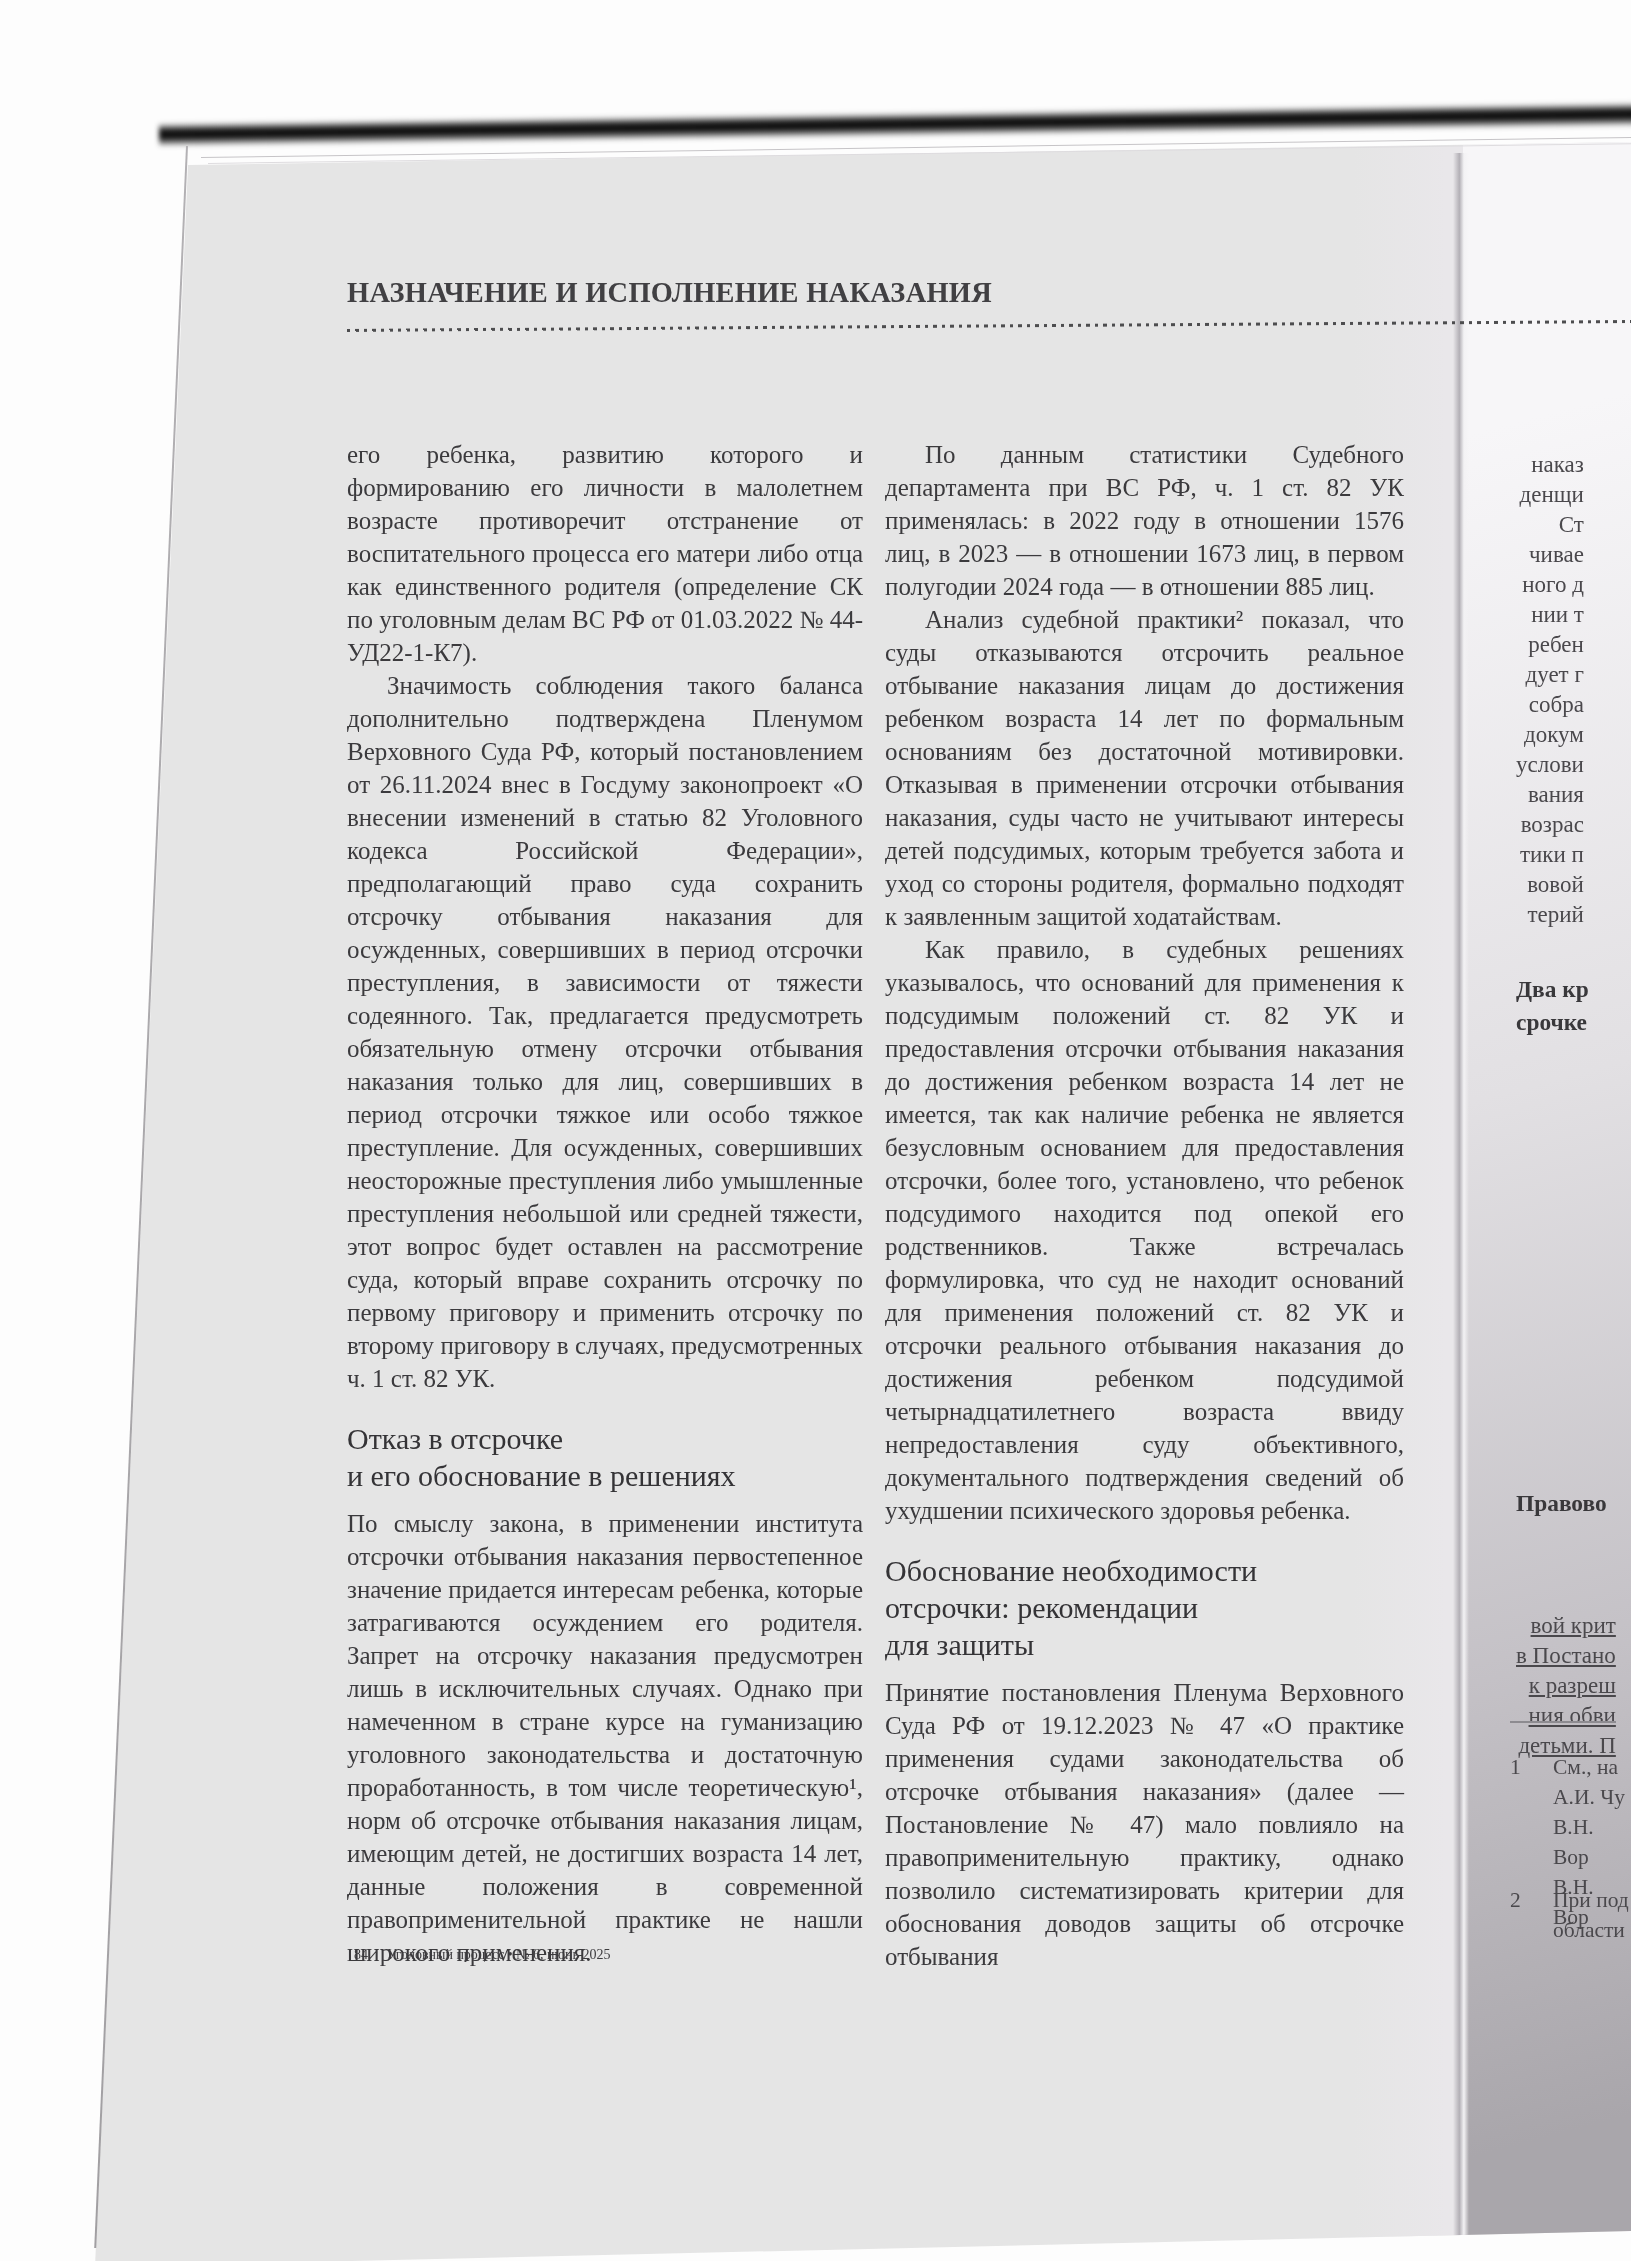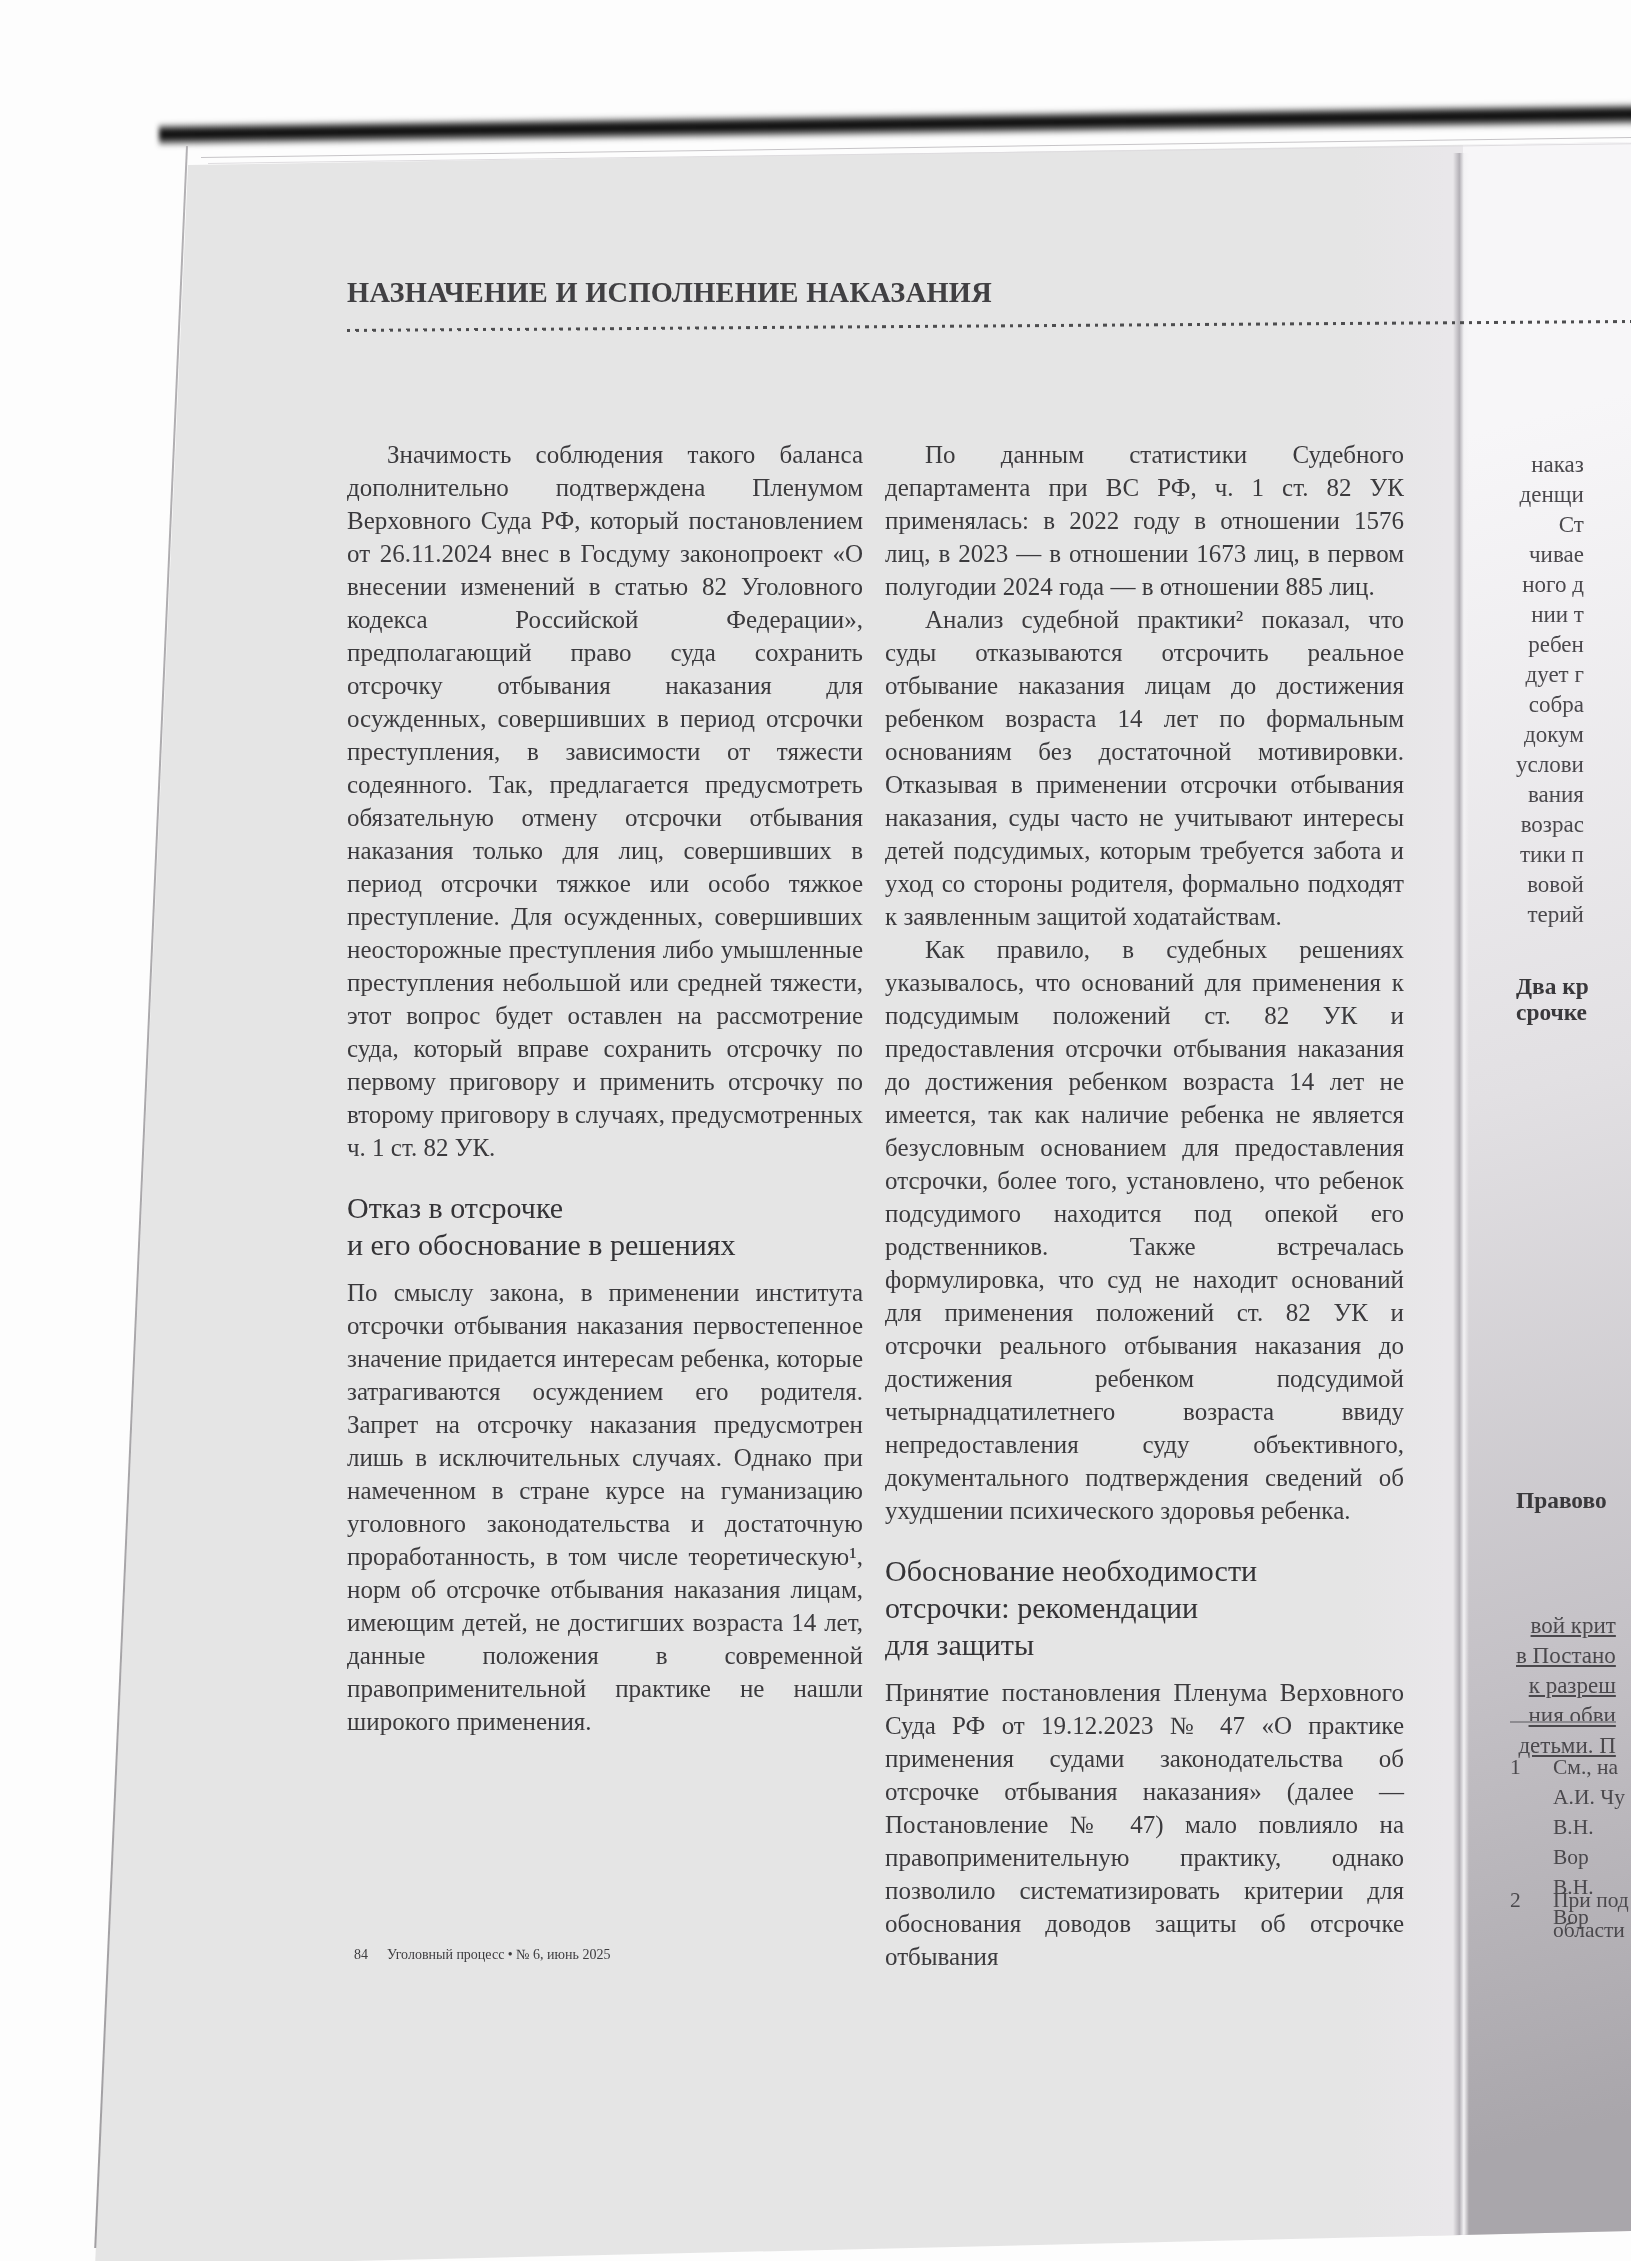--- a/index.html
+++ b/index.html
@@ -76,21 +76,21 @@
     font-size:30px;line-height:37px;font-weight:normal;color:#343336;
     white-space:pre-line;text-align:left;
     margin:25px 0 12.6px 0;
   }
   
   .rp{position:absolute;color:#4a484c;}
   .rp-block{
     font-size:23px;line-height:30px;white-space:pre;text-align:right;
   }
   .rp-heading{
-    font-size:23.4px;line-height:26px;font-weight:bold;color:#39383b;white-space:pre;
+    font-size:23.4px;line-height:33px;font-weight:bold;color:#39383b;white-space:pre;
   }
   .footnote-rule{
     position:absolute;left:1510px;top:1701px;width:106px;height:1.9px;background:#8d8b90;
   }
   .footnote{
     position:absolute;left:1510px;display:grid;grid-template-columns:43px auto;
     font-size:21.5px;line-height:30px;color:#4a484c;
   }
   .footnote .fn-text{white-space:pre-line;}
   
@@ -109,20 +109,21 @@
 
     <div class="right-page-shading"></div>
     <div class="gutter-shade"></div>
     <div class="page-fold"></div>
     <div class="paper-speck"></div>
 
     <div class="section-header">НАЗНАЧЕНИЕ И ИСПОЛНЕНИЕ НАКАЗАНИЯ</div>
     <div class="dotted-rule"></div>
 
     <div class="text-col" id="left-col">
+      <p>его ребенка, развитию которого и формированию его личности в малолетнем возрасте противоречит отстранение от воспитательного процесса его матери либо отца как единственного родителя (определение СК по уголовным делам ВС РФ от 01.03.2022 № 44-УД22-1-К7).</p>
       <p class="indent">Значимость соблюдения такого баланса дополнительно подтверждена Пленумом Верховного Суда РФ, который постановлением от 26.11.2024 внес в Госдуму законопроект «О внесении изменений в статью 82 Уголовного кодекса Российской Федерации», предполагающий право суда сохранить отсрочку отбывания наказания для осужденных, совершивших в период отсрочки преступления, в зависимости от тяжести содеянного. Так, предлагается предусмотреть обязательную отмену отсрочки отбывания наказания только для лиц, совершивших в период отсрочки тяжкое или особо тяжкое преступление. Для осужденных, совершивших неосторожные преступления либо умышленные преступления небольшой или средней тяжести, этот вопрос будет оставлен на рассмотрение суда, который вправе сохранить отсрочку по первому приговору и применить отсрочку по второму приговору в случаях, предусмотренных ч. 1 ст. 82 УК.</p>
       <div class="col-subheading">Отказ в отсрочке
 и его обоснование в решениях</div>
       <p>По смыслу закона, в применении института отсрочки отбывания наказания первостепенное значение придается интересам ребенка, которые затрагиваются осуждением его родителя. Запрет на отсрочку наказания предусмотрен лишь в исключительных случаях. Однако при намеченном в стране курсе на гуманизацию уголовного законодательства и достаточную проработанность, в том числе теоретическую¹, норм об отсрочке отбывания наказания лицам, имеющим детей, не достигших возраста 14 лет, данные положения в современной правоприменительной практике не нашли широкого применения.</p>
     </div>
 
     <div class="text-col" id="mid-col">
       <p class="indent">По данным статистики Судебного департамента при ВС РФ, ч. 1 ст. 82 УК применялась: в 2022 году в отношении 1576 лиц, в 2023 — в отношении 1673 лиц, в первом полугодии 2024 года — в отношении 885 лиц.</p>
       <p class="indent">Анализ судебной практики² показал, что суды отказываются отсрочить реальное отбывание наказания лицам до достижения ребенком возраста 14 лет по формальным основаниям без достаточной мотивировки. Отказывая в применении отсрочки отбывания наказания, суды часто не учитывают интересы детей подсудимых, которым требуется забота и уход со стороны родителя, формально подходят к заявленным защитой ходатайствам.</p>
       <p class="indent">Как правило, в судебных решениях указывалось, что оснований для применения к подсудимым положений ст. 82 УК и предоставления отсрочки отбывания наказания до достижения ребенком возраста 14 лет не имеется, так как наличие ребенка не является безусловным основанием для предоставления отсрочки, более того, установлено, что ребенок подсудимого находится под опекой его родственников. Также встречалась формулировка, что суд не находит оснований для применения положений ст. 82 УК и отсрочки реального отбывания наказания до достижения ребенком подсудимой четырнадцатилетнего возраста ввиду непредоставления суду объективного, документального подтверждения сведений об ухудшении психического здоровья ребенка.</p>

